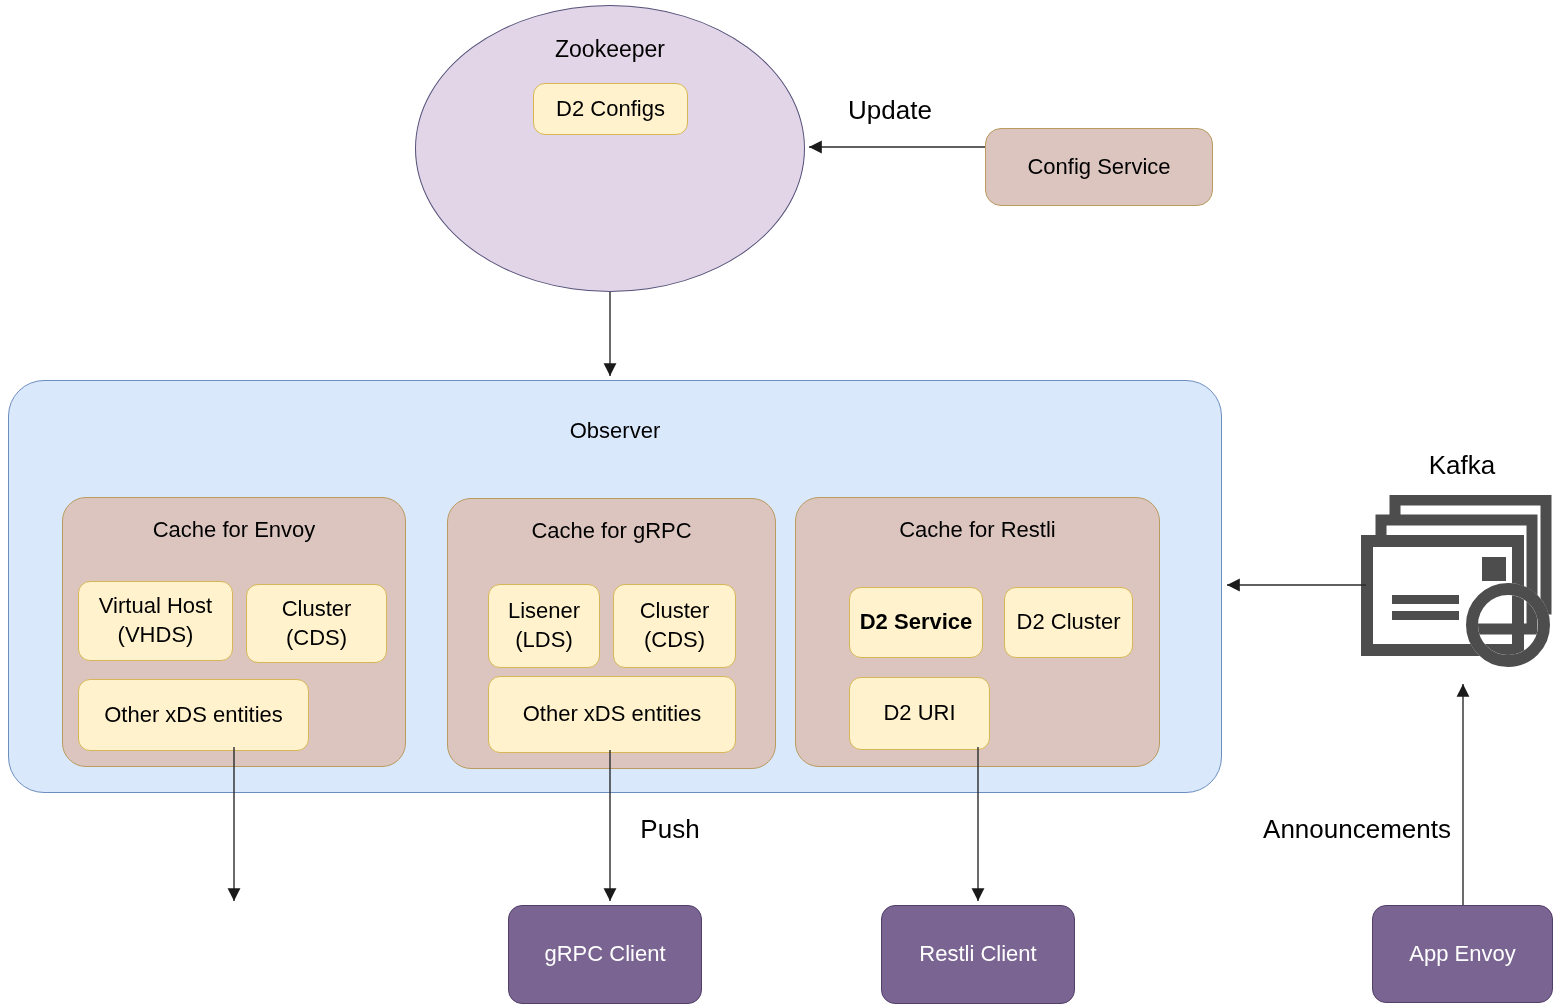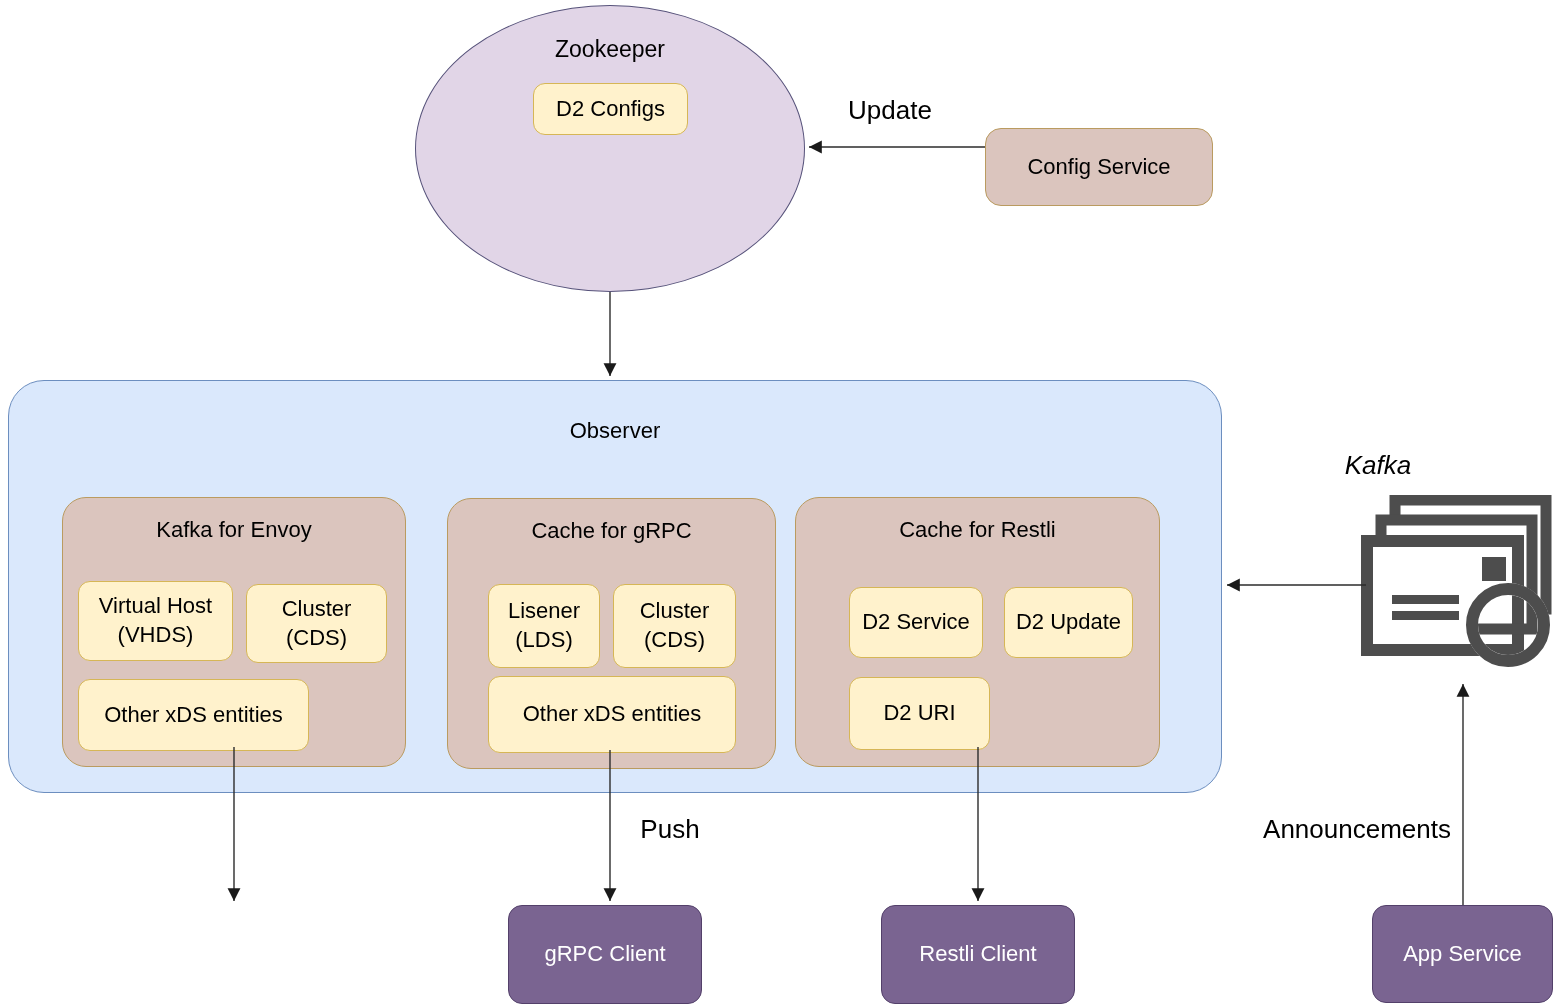--- a/index.html
+++ b/index.html
@@ -25,41 +25,41 @@
   <div class="box-title" style="left:415px;width:390px;top:36px;font-size:23px;">Zookeeper</div>
   <div class="node yellow" style="left:533px;top:83px;width:155px;height:52px;">D2 Configs</div>
 
   <div class="node tan" style="left:985px;top:108px;width:228px;height:78px;">Config Service</div>
   <div class="edge-label" style="left:820px;top:95px;width:140px;">Update</div>
 
   <div class="node blue" style="left:8px;top:380px;width:1214px;height:413px;"></div>
   <div class="box-title" style="left:8px;width:1214px;top:418px;">Observer</div>
 
   <div class="node tan" style="left:62px;top:477px;width:344px;height:270px;border-radius:24px;">
-    <div class="box-title" style="top:18px;">Kafka for Envoy</div>
+    <div class="box-title" style="top:18px;">Cache for Envoy</div>
     <div class="node yellow" style="left:15px;top:83px;width:155px;height:80px;">Virtual Host (VHDS)</div>
     <div class="node yellow" style="left:183px;top:86px;width:141px;height:79px;">Cluster (CDS)</div>
     <div class="node yellow" style="left:15px;top:181px;width:231px;height:72px;">Other xDS entities</div>
   </div>
 
   <div class="node tan" style="left:447px;top:478px;width:329px;height:271px;border-radius:24px;">
     <div class="box-title" style="top:18px;">Cache for gRPC</div>
     <div class="node yellow" style="left:40px;top:85px;width:112px;height:84px;">Lisener (LDS)</div>
     <div class="node yellow" style="left:165px;top:85px;width:123px;height:84px;">Cluster (CDS)</div>
     <div class="node yellow" style="left:40px;top:177px;width:248px;height:77px;">Other xDS entities</div>
   </div>
 
   <div class="node tan" style="left:795px;top:477px;width:365px;height:270px;border-radius:24px;">
     <div class="box-title" style="top:18px;">Cache for Restli</div>
-    <div class="node yellow" style="left:53px;top:89px;width:134px;height:71px;">D2 Service</div>
-    <div class="node yellow" style="left:208px;top:89px;width:129px;height:71px;">D2 Update</div>
+    <div class="node yellow" style="left:53px;top:89px;width:134px;height:71px;font-weight:bold;">D2 Service</div>
+    <div class="node yellow" style="left:208px;top:89px;width:129px;height:71px;">D2 Cluster</div>
     <div class="node yellow" style="left:53px;top:179px;width:141px;height:73px;">D2 URI</div>
   </div>
 
-  <div class="edge-label" style="left:1308px;top:450px;width:140px;font-style:italic;">Kafka</div>
+  <div class="edge-label" style="left:1392px;top:450px;width:140px;">Kafka</div>
   <svg style="position:absolute;left:1360px;top:495px;" width="200" height="200" viewBox="0 0 200 200">
     <defs>
       <clipPath id="cc">
           <circle cx="148" cy="130" r="30"></circle>
         </clipPath>
     </defs>
     <g stroke="#4D4D4D" fill="#ffffff">
       <rect x="35" y="5" width="151" height="109" stroke-width="11"></rect>
       <rect x="21" y="25" width="151" height="109" stroke-width="11"></rect>
       <rect x="7" y="46" width="151" height="109" stroke-width="12"></rect>
@@ -73,21 +73,21 @@
       <rect x="21" y="25" width="151" height="109" stroke-width="11"></rect>
     </g>
     <circle cx="148" cy="130" r="36" fill="none" stroke="#4D4D4D" stroke-width="12"></circle>
   </svg>
 
   <div class="edge-label" style="left:600px;top:814px;width:140px;">Push</div>
   <div class="edge-label" style="left:1257px;top:814px;width:200px;">Announcements</div>
 
   <div class="node purple" style="left:508px;top:905px;width:194px;height:99px;">gRPC Client</div>
   <div class="node purple" style="left:881px;top:905px;width:194px;height:99px;">Restli Client</div>
-  <div class="node purple" style="left:1372px;top:905px;width:181px;height:98px;">App Service</div>
+  <div class="node purple" style="left:1372px;top:905px;width:181px;height:98px;">App Envoy</div>
 
   <svg class="overlay" width="1561" height="1004" viewBox="0 0 1561 1004">
     <defs>
       <marker id="arr" viewBox="0 0 12 12" refX="11" refY="6" markerWidth="11" markerHeight="11" orient="auto">
         <path d="M1,1 L11,6 L1,11 Z" fill="#1a1a1a"></path>
       </marker>
     </defs>
     <g stroke="#2b2b2b" stroke-width="1.4" fill="none">
       <path d="M985,147 L809,147" marker-end="url(#arr)"></path>
       <path d="M610,292 L610,376" marker-end="url(#arr)"></path>

